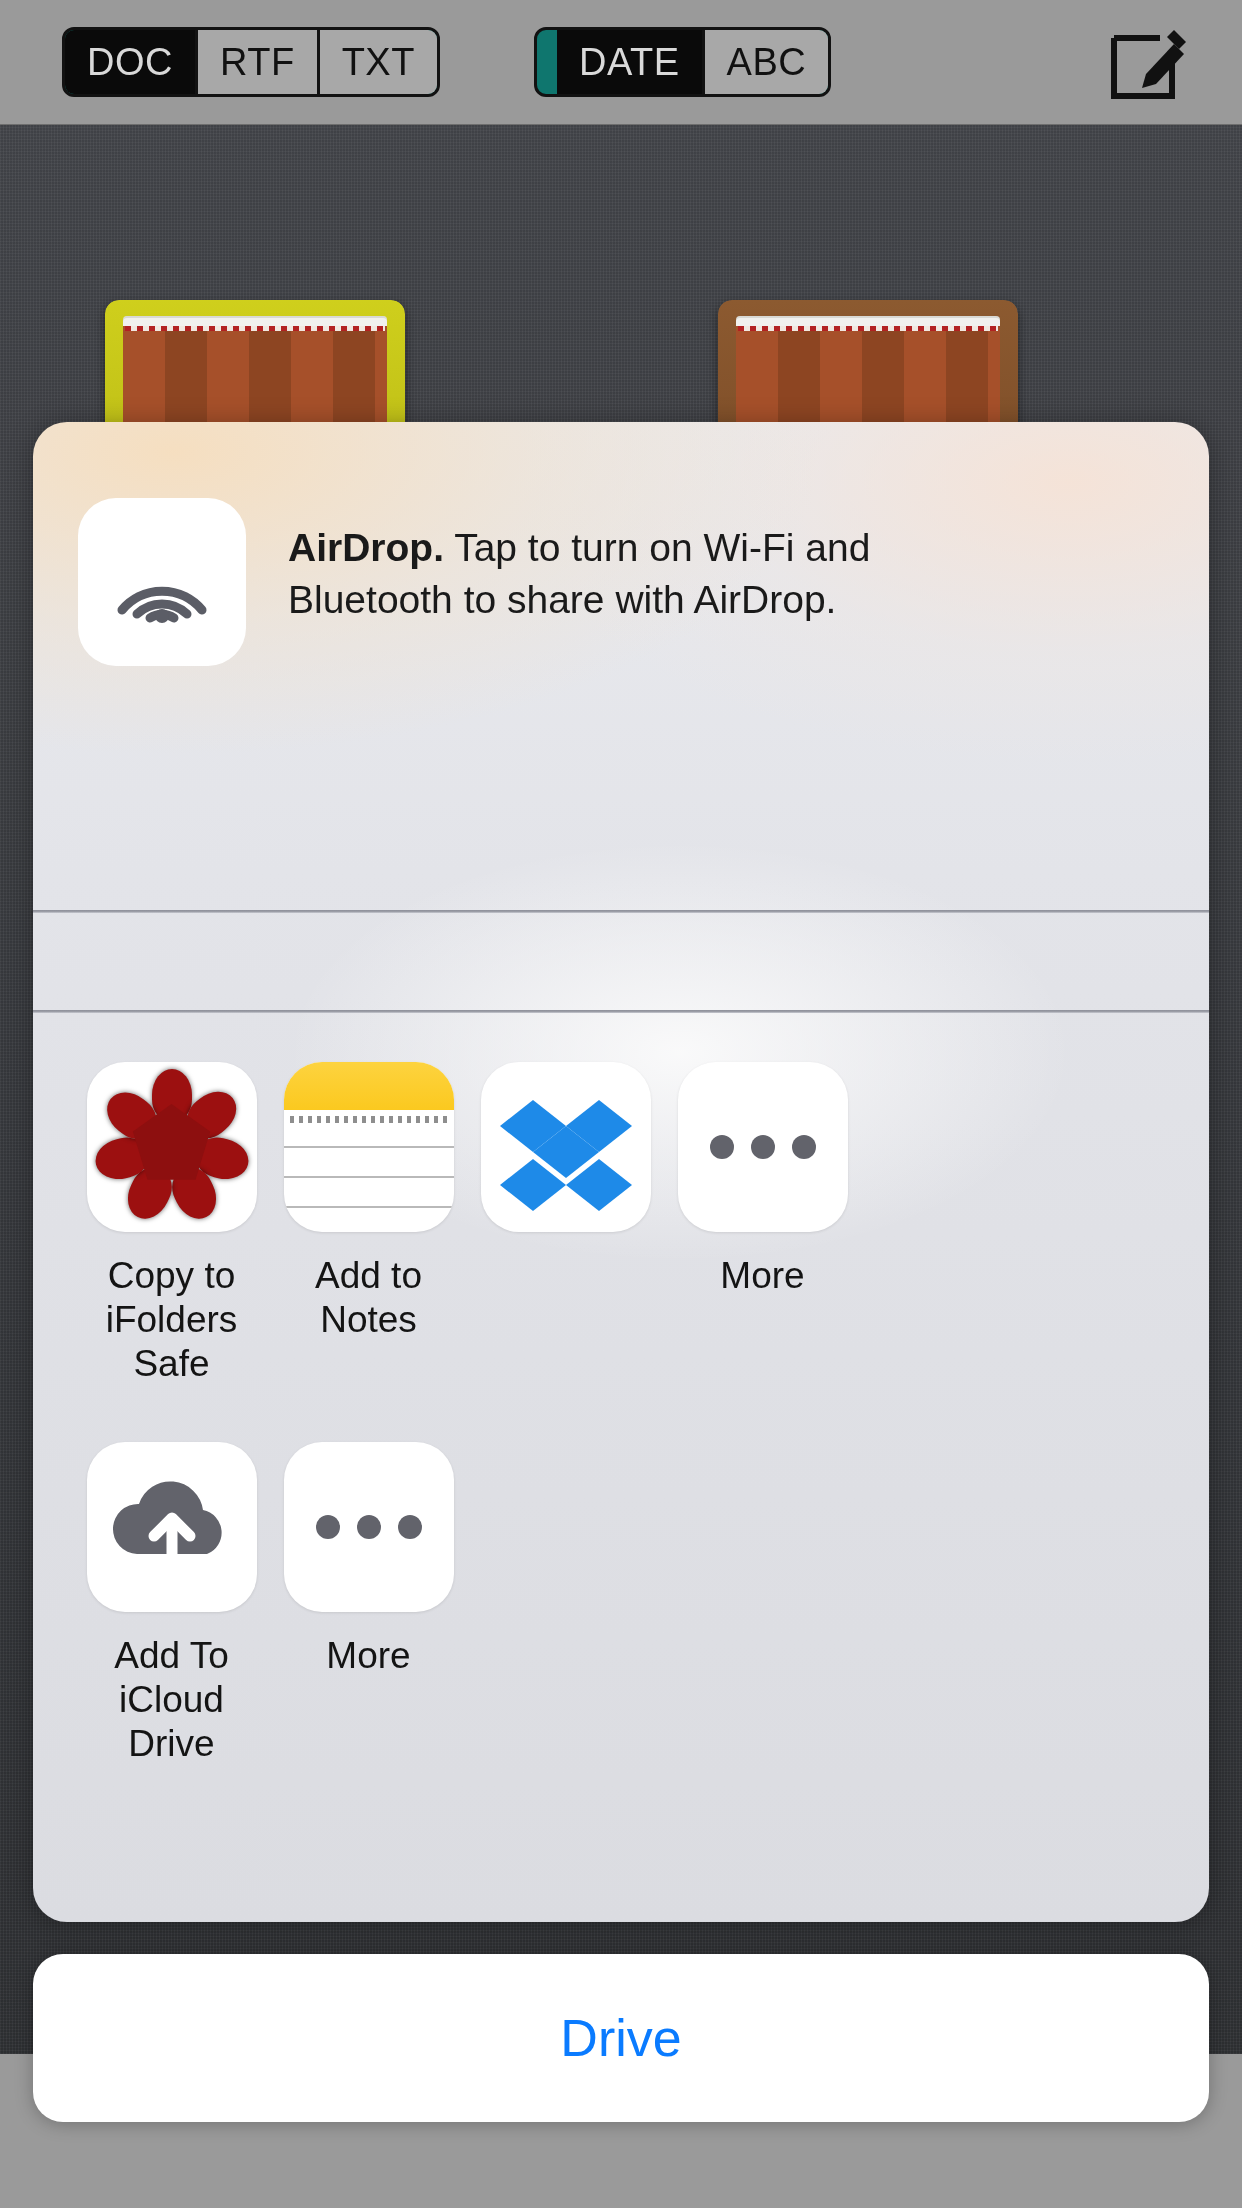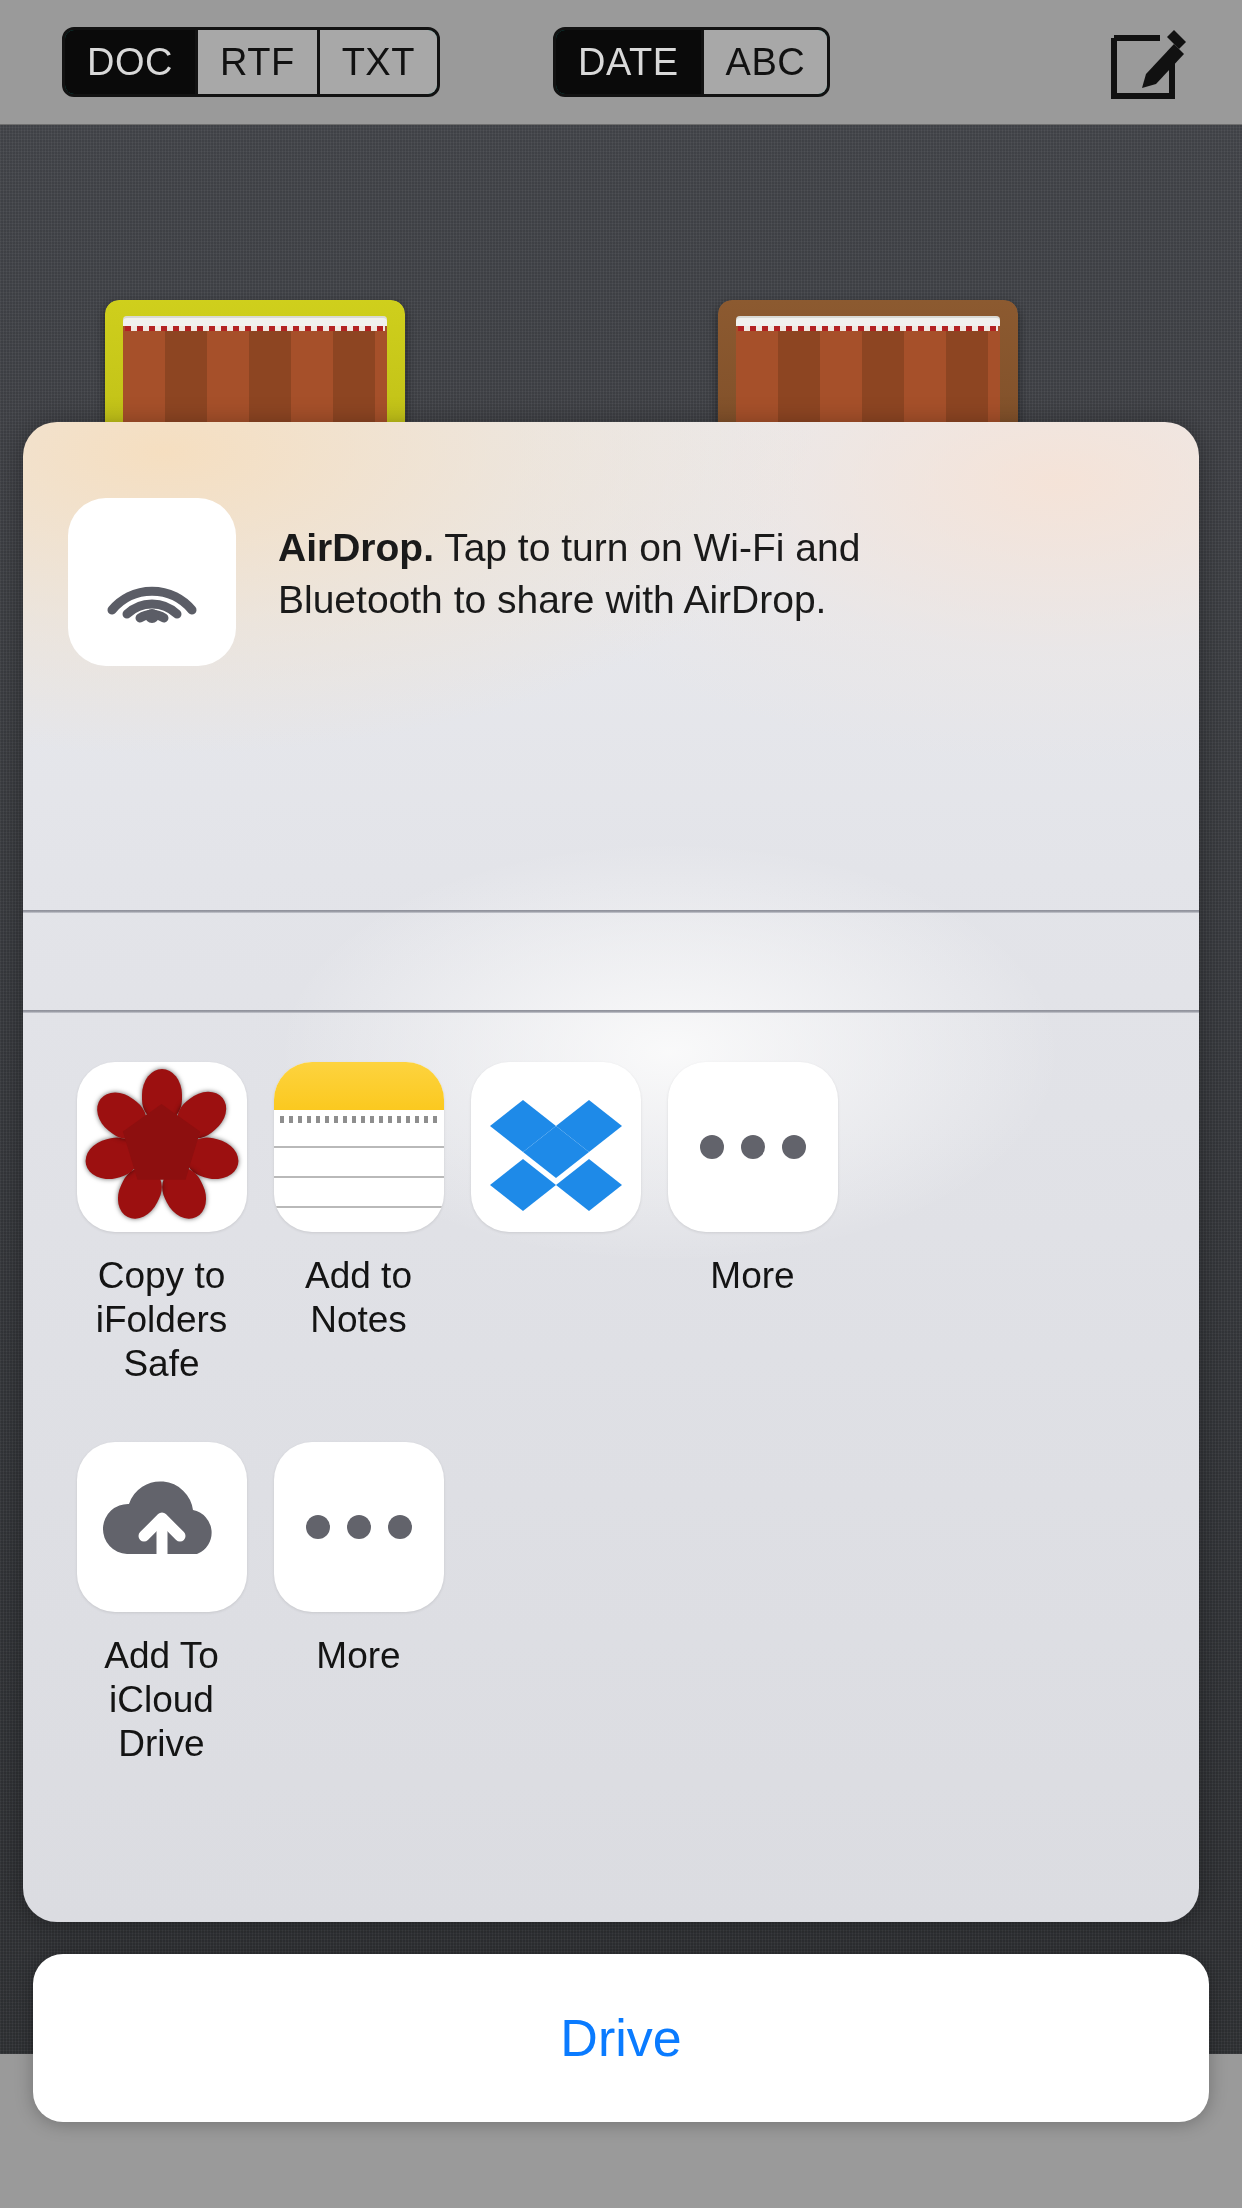--- a/index.html
+++ b/index.html
@@ -126,35 +126,35 @@
     box-sizing: border-box;
     padding: 0 22px;
     user-select: none;
   }
   .seg-item:last-child { border-right: none; }
   .seg-item.selected {
     background: #0a0a0a;
     color: #d9d9d9;
   }
   #seg-format { left: 62px; }
-  #seg-sort   { left: 553px; }
+  #seg-sort   { left: 534px; padding-left: 20px; }
 
   .compose-btn {
     position: absolute;
     right: 52px;
     top: 20px;
     width: 84px;
     height: 84px;
     cursor: pointer;
   }
 
   
   .share-sheet {
     position: absolute;
-    left: 23px;
+    left: 33px;
     top: 422px;
     width: 1176px;
     height: 1500px;
     border-radius: 34px;
     overflow: hidden;
     background:
       radial-gradient(900px 420px at 12% 2%, rgba(246,222,190,0.95) 0%, rgba(240,226,208,0.55) 42%, rgba(231,232,236,0) 72%),
       radial-gradient(760px 380px at 88% 4%, rgba(247,226,212,0.85) 0%, rgba(238,230,226,0.4) 45%, rgba(231,232,236,0) 74%),
       radial-gradient(560px 300px at 55% 42%, rgba(252,252,252,0.9) 0%, rgba(235,236,239,0) 70%),
       linear-gradient(180deg, #e9eaee 0%, #e3e4e9 30%, #dfe0e5 62%, #dbdce1 100%);

